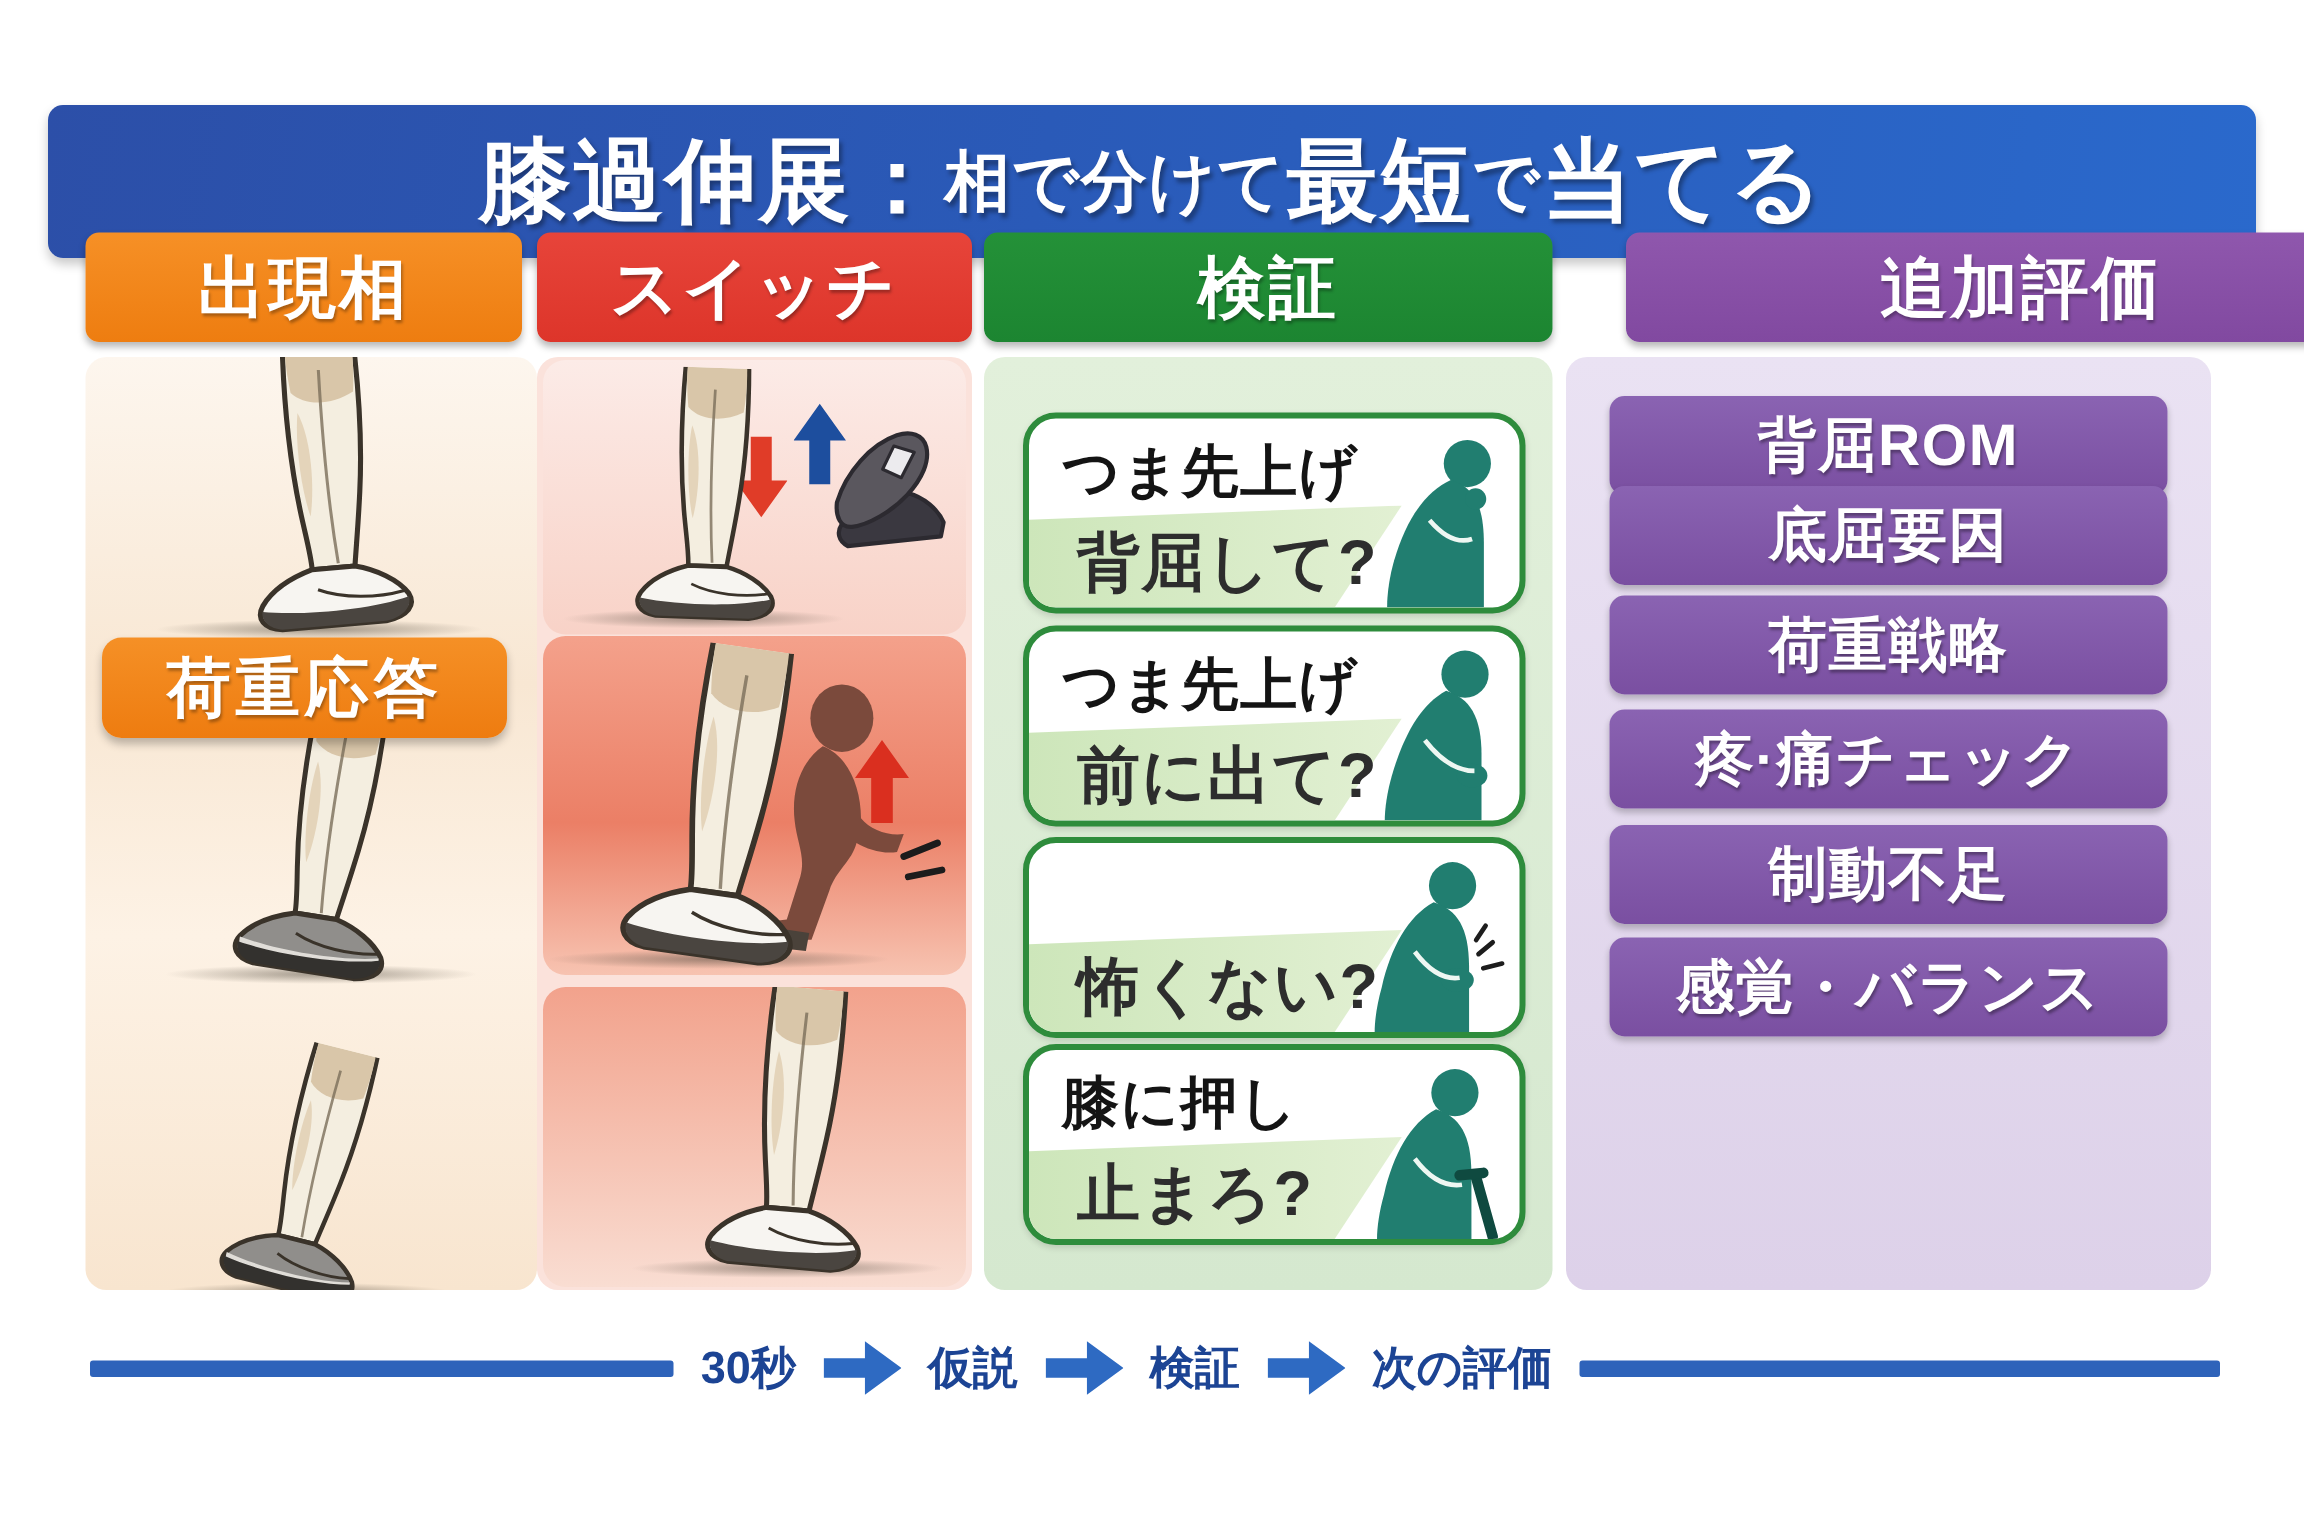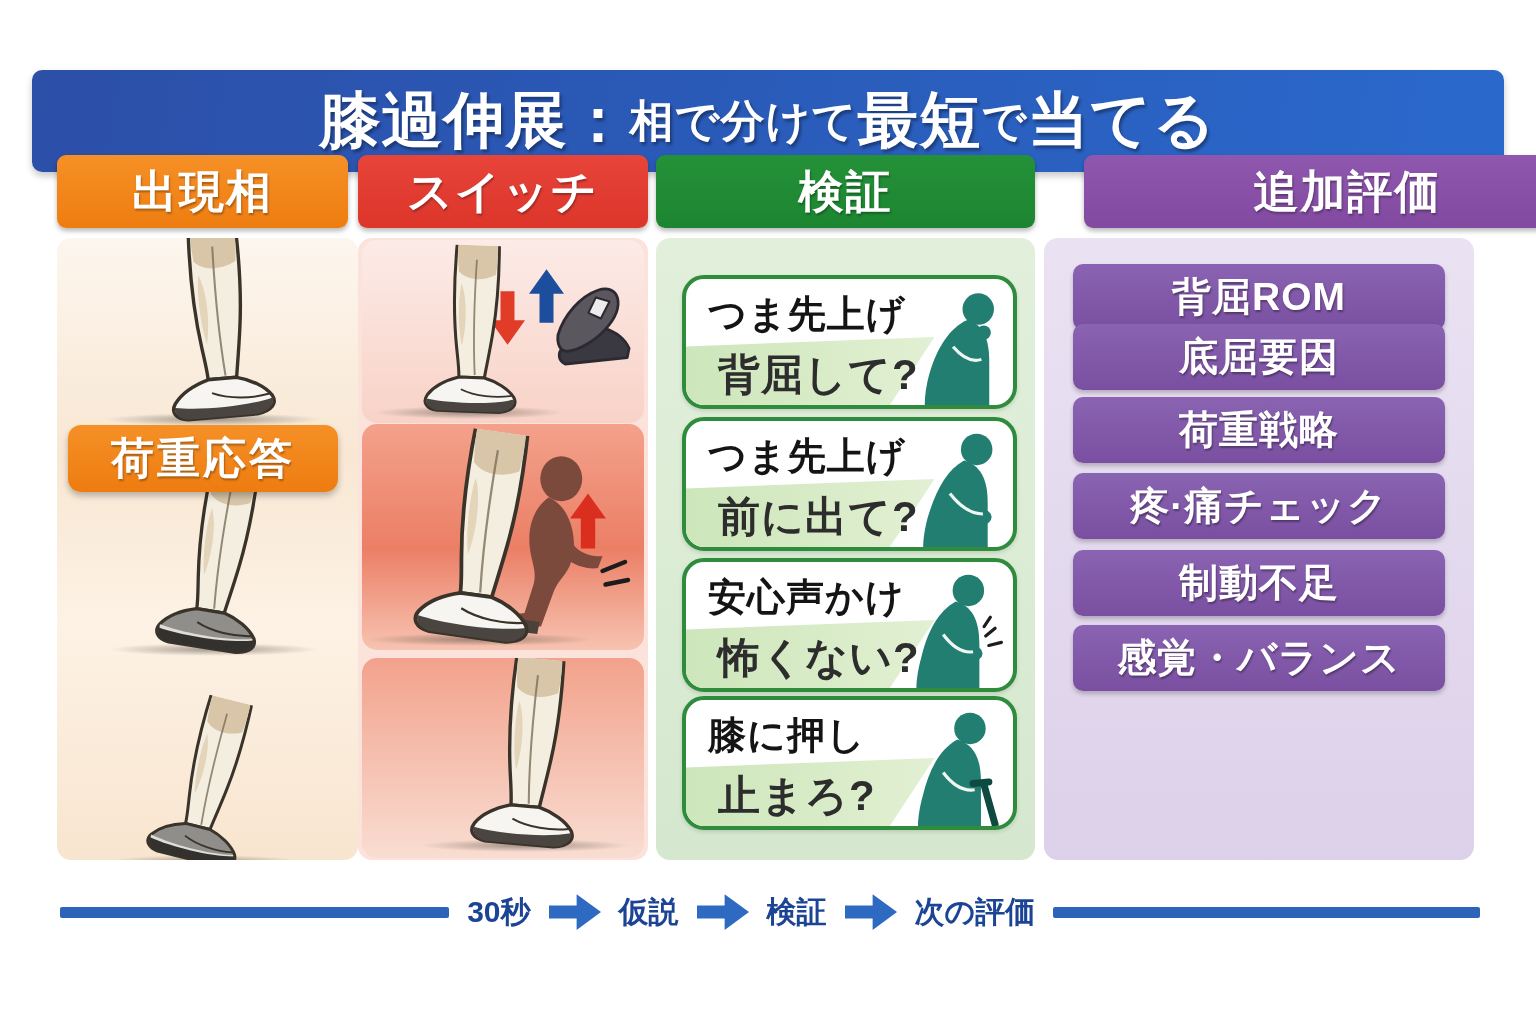--- a/index.html
+++ b/index.html
@@ -226,21 +226,20 @@
           <circle cx="90" cy="26" r="20"></circle>
           <path d="M74,40 C52,52 38,78 28,112 C24,126 22,140 22,150 L104,150 L104,94 C104,62 94,46 74,40 Z"></path>
           <ellipse cx="96" cy="112" rx="13" ry="10"></ellipse>
         </g>
         <path d="M56,82 C70,100 84,108 98,108" stroke="#eef7f2" stroke-width="4" fill="none"></path>
       </svg>
     </div>
 
     <div class="check-card" id="cc-2">
       <div class="card-band"></div>
-      <div class="card-title">安心声かけ</div>
       <div class="card-q">怖くない?</div>
       <svg class="card-sil" width="108" height="118" viewBox="0 0 134 150">
         <g fill="#217e70">
           <circle cx="84" cy="26" r="20"></circle>
           <path d="M68,40 C46,52 32,78 24,112 C20,126 18,140 18,150 L98,150 L98,94 C98,62 88,46 68,40 Z"></path>
           <ellipse cx="88" cy="106" rx="14" ry="10"></ellipse>
         </g>
         <path d="M52,82 C64,98 76,106 90,104" stroke="#eef7f2" stroke-width="4" fill="none"></path>
         <path d="M106,84 L118,74 M110,96 L126,92 M104,72 L112,60" stroke="#1d1d1d" stroke-width="4" stroke-linecap="round"></path>
       </svg>

